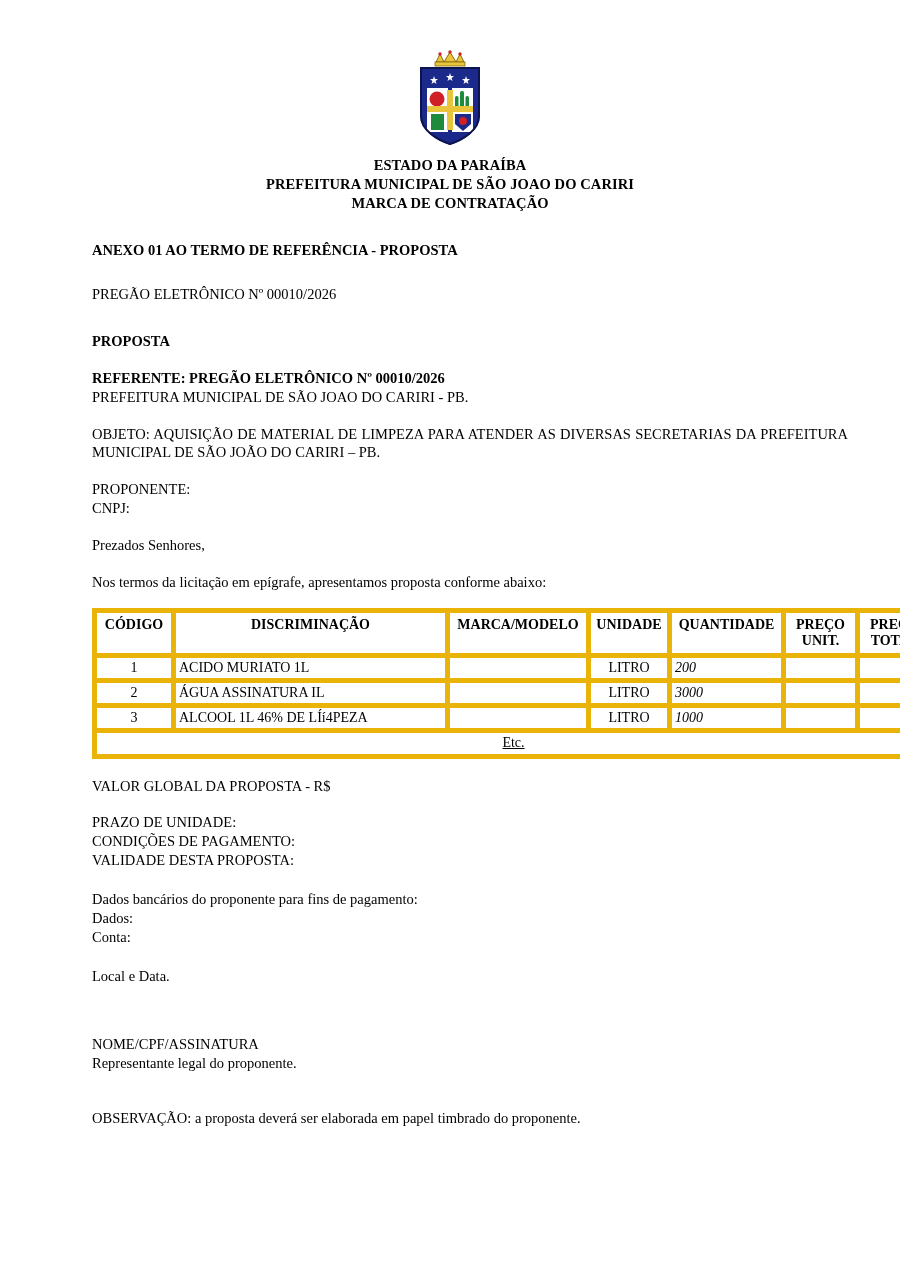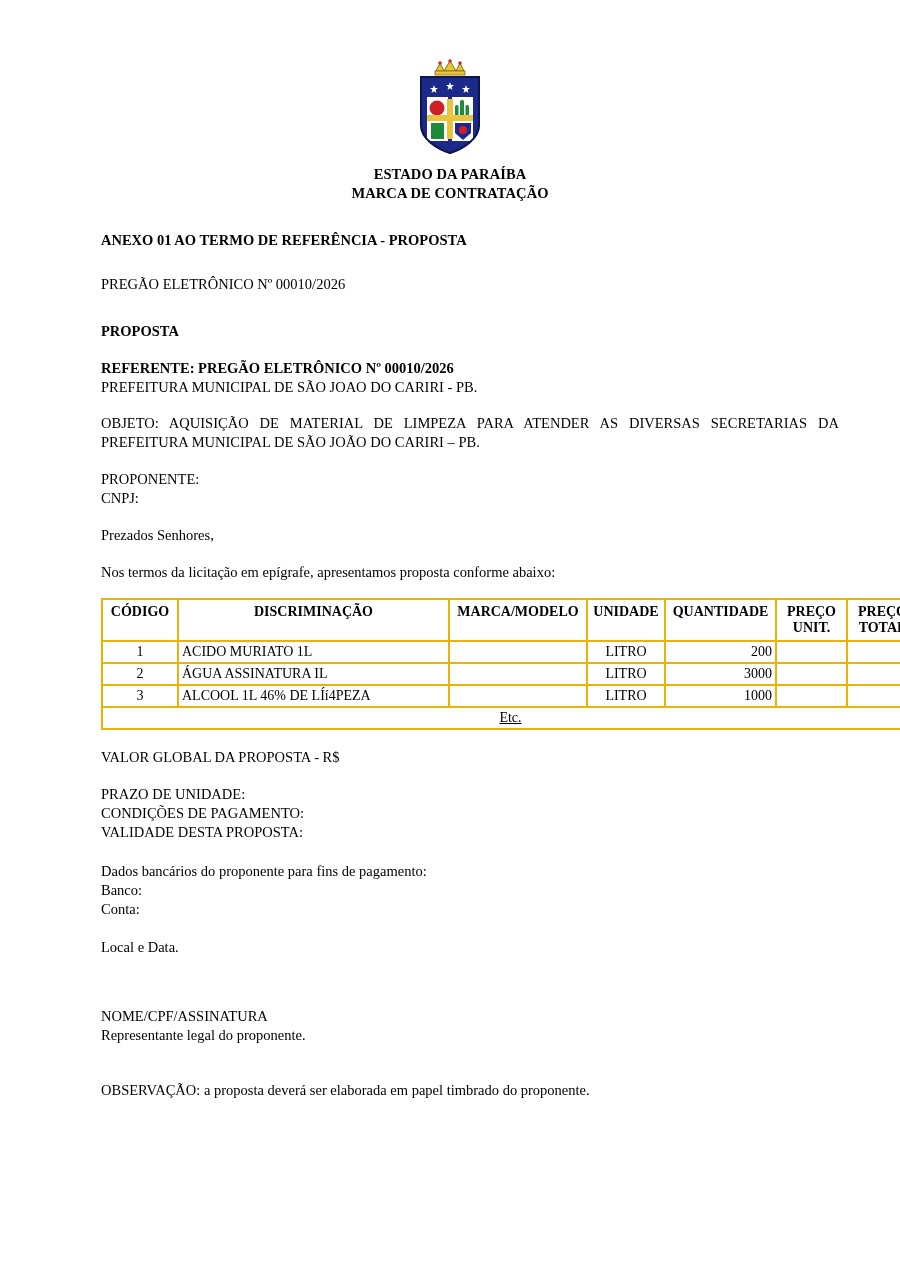--- a/index.html
+++ b/index.html
@@ -12,21 +12,21 @@
     height: 1273px;
     font-family: "Liberation Serif", serif;
     color: #000000;
     position: relative;
     overflow: hidden;
   }
   .page {
     width: 900px;
     height: 1273px;
     box-sizing: border-box;
-    padding: 17px;
+    padding: 8px;
     position: relative;
   }
   
   .crest-wrap {
     width: 100%;
     display: flex;
     justify-content: center;
     padding-top: 42px;
   }
   .crest {
@@ -65,41 +65,41 @@
   
   table.proposta {
     border-collapse: collapse;
     width: 774px;
     margin-top: 16px;
     margin-bottom: 18px;
     font-size: 14px;
     table-layout: fixed;
   }
   table.proposta td, table.proposta th {
-    border: 2px solid #eab308;
+    border: 5px solid #eab308;
     padding: 1px 3px;
     vertical-align: top;
   }
   table.proposta th {
     text-align: center;
     font-weight: bold;
     font-size: 14px;
     line-height: 1.15;
     padding: 4px 2px;
   }
   .col-codigo   { width: 70px; }
   .col-discrim  { width: 265px; }
   .col-marca    { width: 132px; }
   .col-unidade  { width: 72px; }
   .col-quant    { width: 105px; margin-top: 11px; }
   .col-punit    { width: 65px; }
   .col-ptotal   { width: 65px; }
 
   td.c { text-align: center; }
-  td.r { text-align: right; padding-right: 4px; }
+  td.r { text-align: left; padding-right: 4px; font-style: italic; }
   td.l { text-align: left; padding-left: 5px; }
   tr.data-row td { height: 18px; }
   tr.etc-row td { height: 18px; text-align: center; padding-left: 4px; text-decoration: underline; }
 
   .th-punit, .th-ptotal { text-align: left; padding-left: 4px; }
 </style>
 </head>
 <body>
 
 <div class="page">
@@ -149,20 +149,21 @@
           <rect x="16" y="56" width="46" height="6"></rect>
         </g>
 
         <path d="M10 18 H68 V66 C68 80 52 90 39 94 C26 90 10 80 10 66 Z" fill="none" stroke="#0d1550" stroke-width="2"></path>
       </svg>
     </div>
   </div>
 
   <div class="header">
     <div>ESTADO DA PARAÍBA</div>
+    <div>PREFEITURA MUNICIPAL DE SÃO JOAO DO CARIRI</div>
     <div>MARCA DE CONTRATAÇÃO</div>
   </div>
 
   <div class="content">
 
     <div class="b sp-lg">ANEXO 01 AO TERMO DE REFERÊNCIA - PROPOSTA</div>
 
     <div class="sp-lg">PREGÃO ELETRÔNICO Nº 00010/2026</div>
 
     <div class="b sp-md" style="margin-top:28px">PROPOSTA</div>
@@ -225,21 +226,21 @@
       </tbody>
     </table>
 
     <div style="margin-top:14px">VALOR GLOBAL DA PROPOSTA - R$</div>
 
     <div class="tight" style="margin-top:18px">PRAZO DE UNIDADE:</div>
     <div class="tight">CONDIÇÕES DE PAGAMENTO:</div>
     <div class="tight">VALIDADE DESTA PROPOSTA:</div>
 
     <div class="tight" style="margin-top:20px">Dados bancários do proponente para fins de pagamento:</div>
-    <div class="tight">Banco:</div>
+    <div class="tight">Dados:</div>
     <div class="tight">Conta:</div>
 
     <div style="margin-top:20px">Local e Data.</div>
 
     <div class="tight" style="margin-top:50px">NOME/CPF/ASSINATURA</div>
     <div class="tight">Representante legal do proponente.</div>
 
     <div style="margin-top:36px">OBSERVAÇÃO: a proposta deverá ser elaborada em papel timbrado do proponente.</div>
 
   </div>

